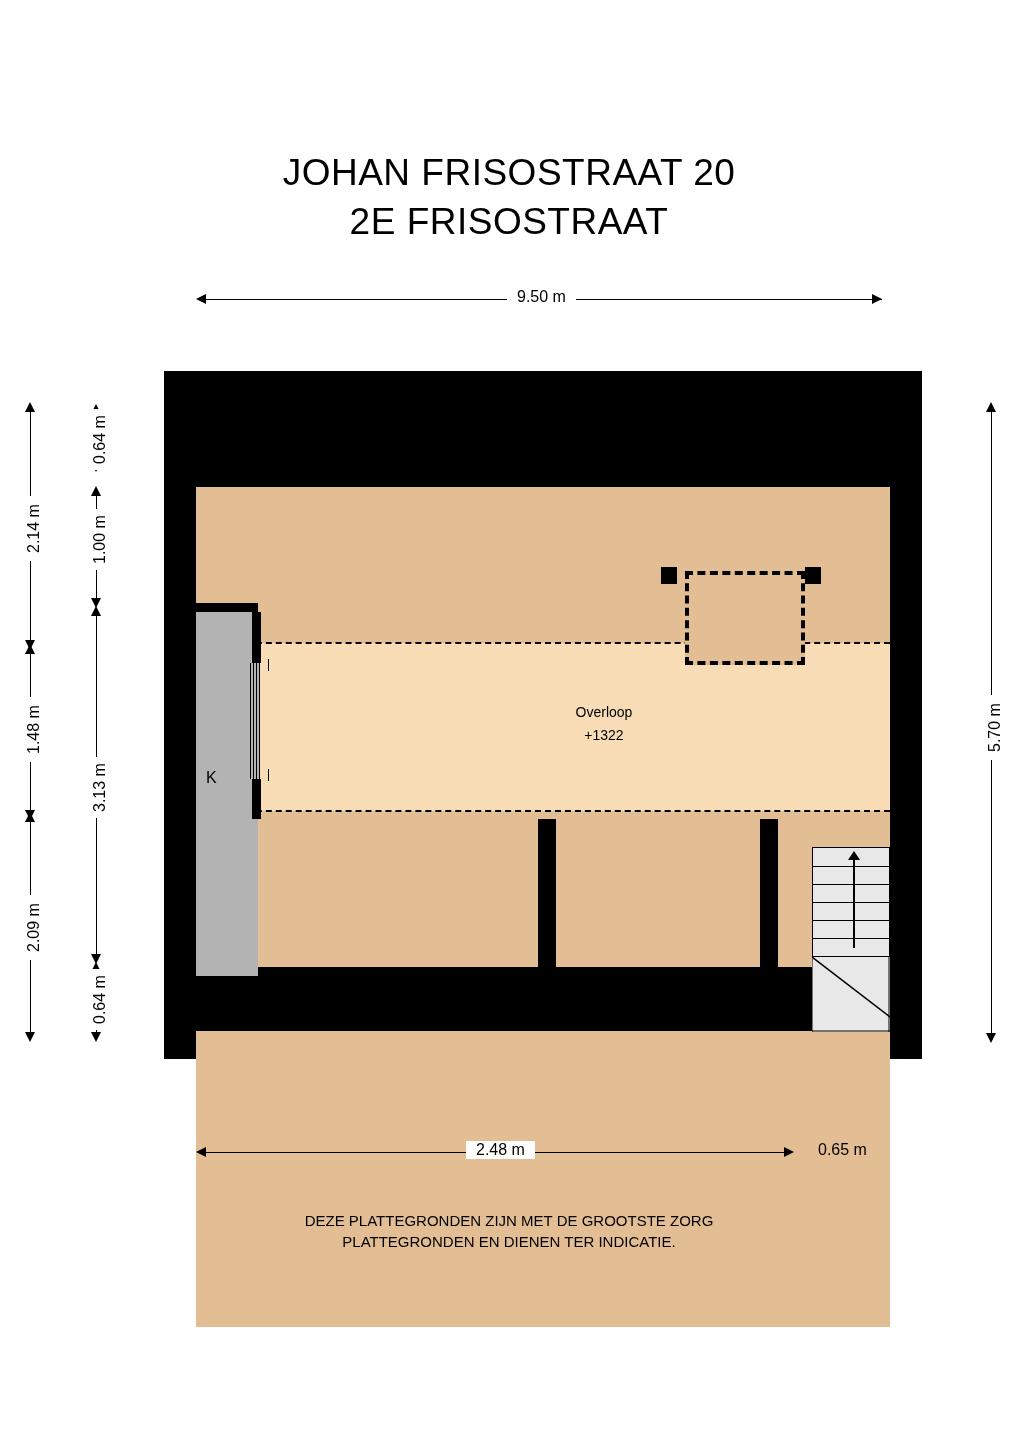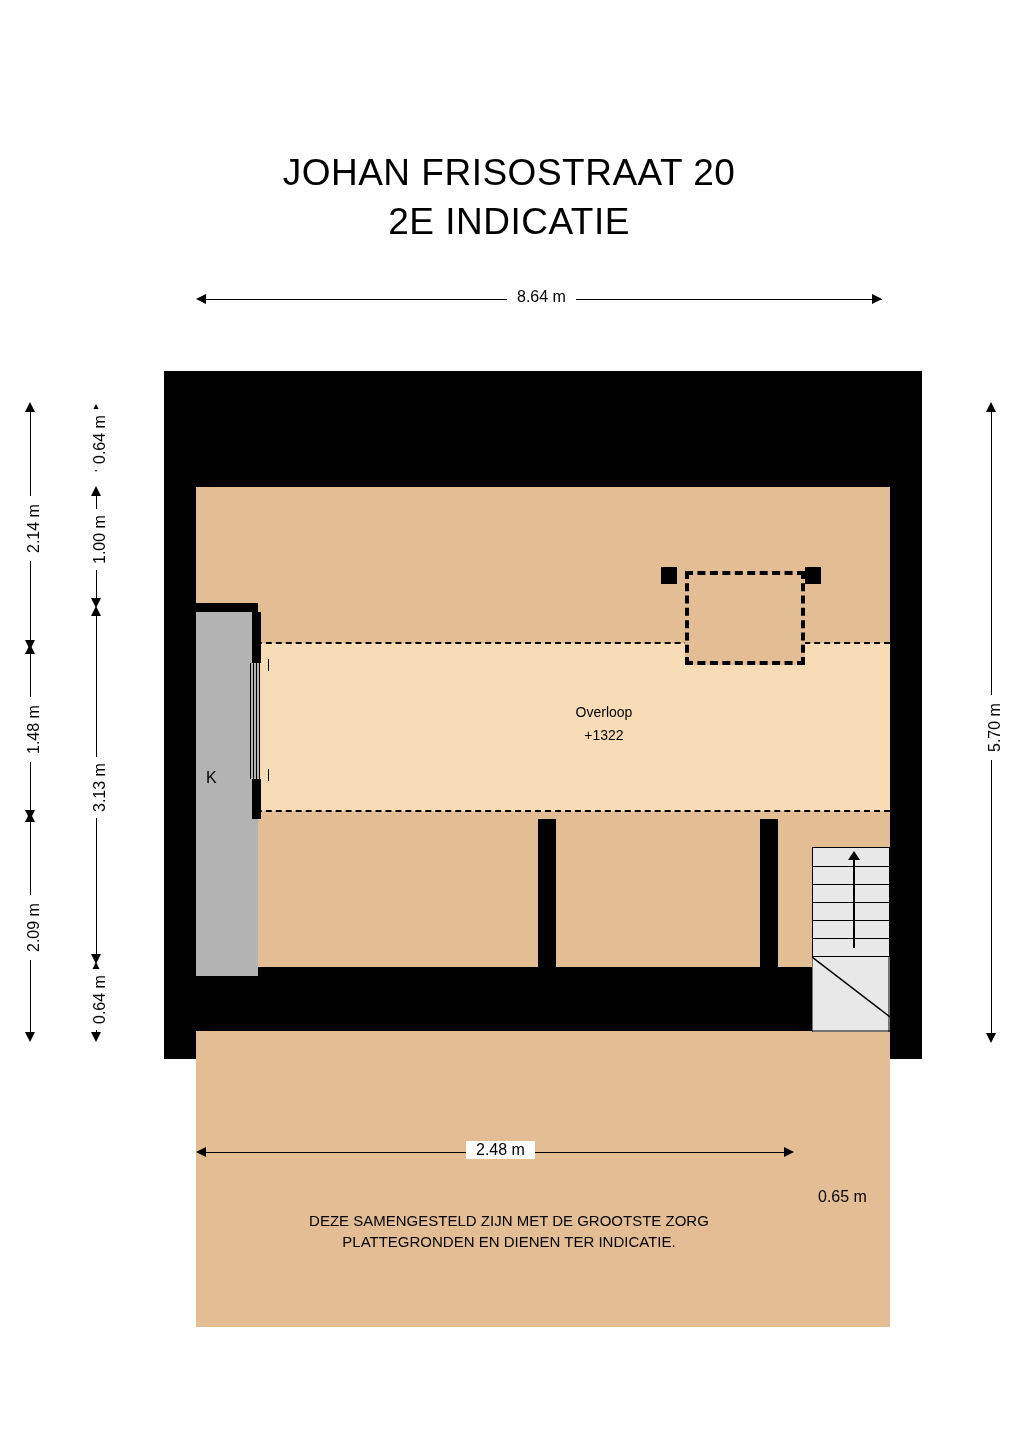--- a/index.html
+++ b/index.html
@@ -312,27 +312,27 @@
     text-align: center;
     font-size: 15px;
     line-height: 21px;
   }
 </style>
 </head>
 <body>
 
 <div id="title-block">
   <div id="title-line1">JOHAN FRISOSTRAAT 20</div>
-  <div id="title-line2">2E INDICATIE</div>
+  <div id="title-line2">2E FRISOSTRAAT</div>
 </div>
 
 <div class="hline" style="left:198px; top:299px; width:684px;"></div>
 <div class="arrow arrow-l" style="left:196px; top:294px;"></div>
 <div class="arrow arrow-r" style="left:872px; top:294px;"></div>
-<div class="dim-text" style="left:507px; top:288px; background:#fff; padding:0 10px;">8.64 m</div>
+<div class="dim-text" style="left:507px; top:288px; background:#fff; padding:0 10px;">9.50 m</div>
 
 <div id="plan">
   <div class="walls"></div>
   <div class="floor-main"></div>
   <div class="floor-upper-black"></div>
   <div class="floor-lower-black"></div>
 
   <div class="corridor"></div>
   <div class="corridor-line-top"></div>
   <div class="corridor-line-bottom"></div>
@@ -415,18 +415,18 @@
 
 <div class="vline" style="left:96px; top:968px; width:0; height:70px;"></div>
 <div class="arrow arrow-u" style="left:91px; top:962px;"></div>
 <div class="arrow arrow-d" style="left:91px; top:1032px;"></div>
 <div class="dim-text vert" style="left:89px; top:1030px; background:#fff; padding:2px 6px;">0.64 m</div>
 
 <div class="hline" style="left:198px; top:1152px; width:594px;"></div>
 <div class="arrow arrow-l" style="left:196px; top:1147px;"></div>
 <div class="arrow arrow-r" style="left:784px; top:1147px;"></div>
 <div class="dim-text" style="left:466px; top:1141px; background:#fff; padding:0 10px;">2.48 m</div>
-<div class="dim-text" style="left:818px; top:1188px;">0.65 m</div>
+<div class="dim-text" style="left:818px; top:1141px;">0.65 m</div>
 
 <div id="footer">
-  <div>DEZE SAMENGESTELD ZIJN MET DE GROOTSTE ZORG</div>
+  <div>DEZE PLATTEGRONDEN ZIJN MET DE GROOTSTE ZORG</div>
   <div>PLATTEGRONDEN EN DIENEN TER INDICATIE.</div>
 </div>
 
 </body></html>

